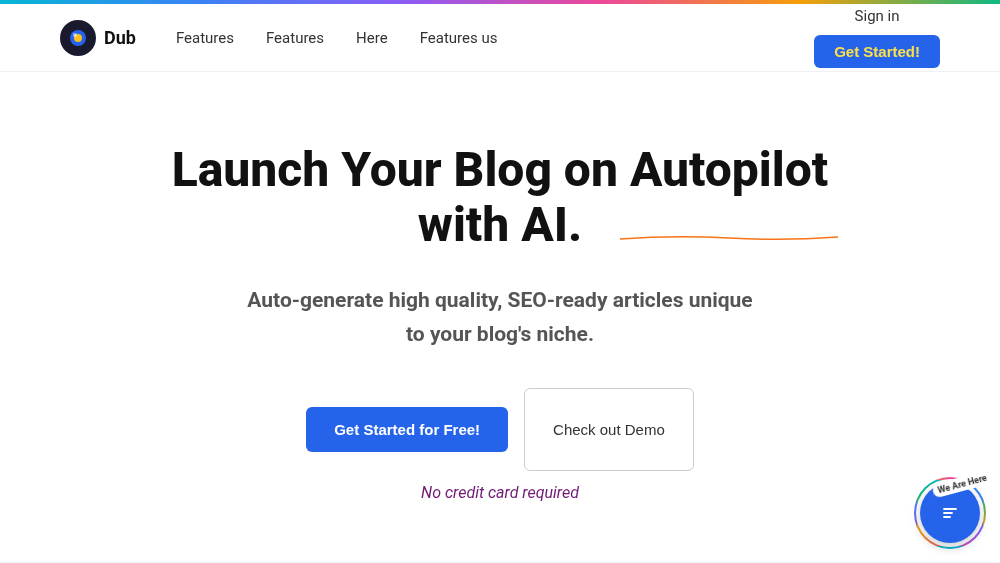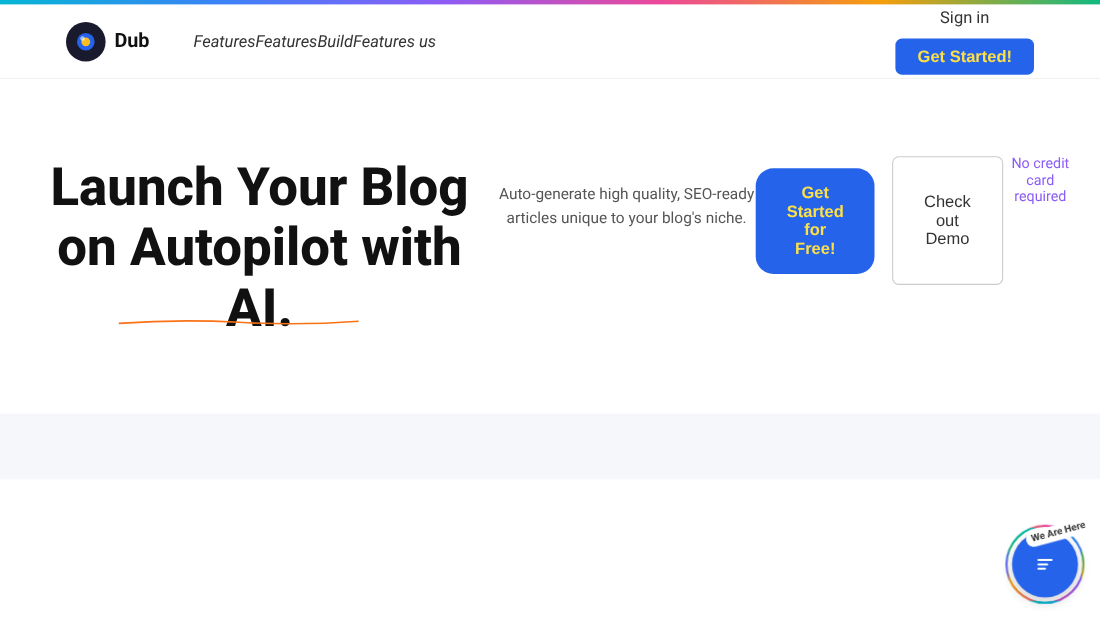--- a/index.html
+++ b/index.html
@@ -38,22 +38,22 @@
       font-size: 18px;
     }
     .brand-name {
       font-size: 18px;
       font-weight: 700;
       color: #111;
     }
     .nav-links {
       display: flex;
       align-items: center;
+      gap: 32px;
       flex: 1;
-      font-style: italic;
     }
     .nav-link {
       font-size: 15px;
       color: #333;
       text-decoration: none;
       cursor: pointer;
     }
     .nav-right {
       display: flex;
       align-items: center;
@@ -73,22 +73,22 @@
       padding: 8px 20px;
       border-radius: 6px;
       font-size: 15px;
       font-weight: 700;
       cursor: pointer;
     }
 
     
     .hero {
       display: flex;
-      flex-direction: row;
-      align-items: flex-start;
+      flex-direction: column;
+      align-items: center;
       padding: 70px 20px 60px;
       text-align: center;
       background: #fff;
     }
     .hero-title {
       font-size: 48px;
       font-weight: 800;
       color: #111;
       line-height: 1.15;
       max-width: 700px;
@@ -104,55 +104,57 @@
       left: -10px;
       right: -10px;
       height: 6px;
       background: transparent;
     }
     .orange-underline svg {
       width: 100%;
       height: 100%;
     }
     .hero-subtitle {
-      font-size: 14px;
+      font-size: 21px;
       color: #555;
       line-height: 1.6;
       max-width: 520px;
       margin: 24px auto 36px;
+      font-weight: bold;
     }
     .hero-buttons {
       display: flex;
       gap: 16px;
       align-items: center;
       margin-bottom: 12px;
     }
     .btn-primary {
       background: #2563eb;
-      color: #fde047;
+      color: #ffffff;
       border: none;
       padding: 14px 28px;
-      border-radius: 16px;
+      border-radius: 6px;
       font-size: 15px;
       font-weight: 600;
       cursor: pointer;
     }
     .btn-secondary {
       background: #fff;
       color: #333;
       border: 1.5px solid #ccc;
       padding: 32px 28px;
       border-radius: 6px;
       font-size: 15px;
       font-weight: 500;
       cursor: pointer;
     }
     .no-credit {
-      font-size: 13px;
-      color: #8b5cf6;
+      font-size: 16px;
+      color: #701a75;
+      font-style: italic;
     }
 
     
     .automation-section {
       background: #f5f7fa;
       padding: 60px 60px 0;
       text-align: center;
     }
 
     
@@ -223,21 +225,21 @@
         <circle cx="14" cy="14" r="8" fill="#2563eb"></circle>
         <circle cx="14" cy="14" r="4" fill="#fbbf24"></circle>
         <circle cx="11" cy="11" r="2" fill="#fff" opacity="0.6"></circle>
       </svg>
     </div>
     <span class="brand-name">Dub</span>
   </a>
   <div class="nav-links">
     <a class="nav-link">Features</a>
     <a class="nav-link">Features</a>
-    <a class="nav-link">Build</a>
+    <a class="nav-link">Here</a>
     <a class="nav-link">Features us</a>
   </div>
   <div class="nav-right">
     <a class="sign-in-link">Sign in</a>
     <button class="get-started-btn">Get Started!</button>
   </div>
 </nav>
 
 <section class="hero">
   <h1 class="hero-title">

